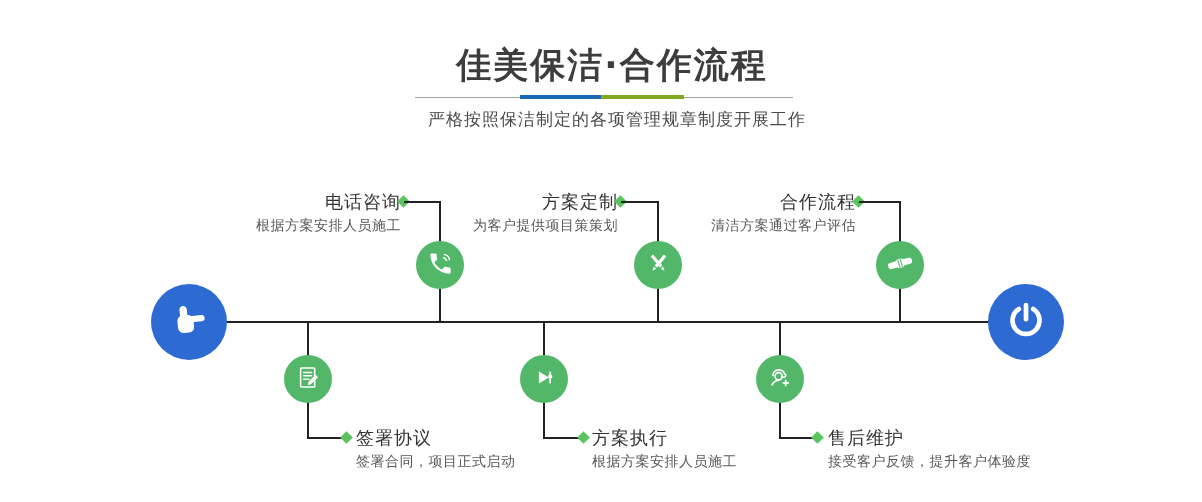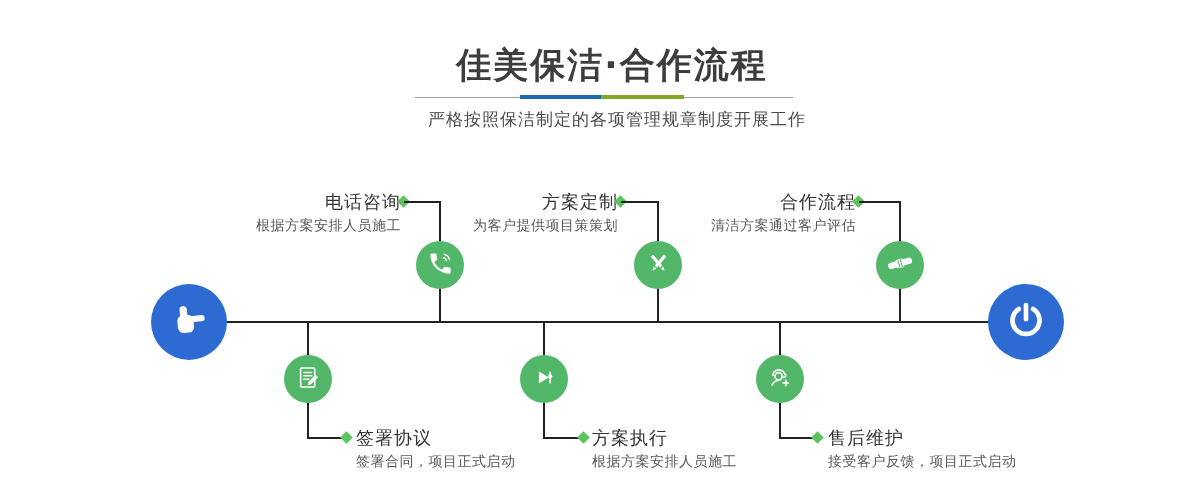--- a/index.html
+++ b/index.html
@@ -182,14 +182,14 @@
           <circle cx="10.8" cy="11.4" r="3.1"></circle>
           <path d="M5.9 10.6a5.2 5.2 0 0 1 10.1-1.2"></path>
           <path d="M16.2 9.4c.6.3.9 1 .7 1.7-.2.6-.8 1-1.5 1l-2 .2"></path>
           <path d="M5.2 18.8c1-2.4 3-3.8 5.6-3.8"></path>
         </g>
         <path d="M16.9 14.8v4.4M14.7 17h4.4" stroke="#ffffff" stroke-width="1.5" stroke-linecap="round"></path>
       </svg>
     </span>
   </div>
   <div class="abs step-title" style="left:828px;top:427px;">售后维护</div>
-  <div class="abs step-desc" style="left:828px;top:452px;">接受客户反馈，项目正式启动</div>
+  <div class="abs step-desc" style="left:828px;top:452px;">接受客户反馈，提升客户体验度</div>
 </div>
 
 </body></html>

